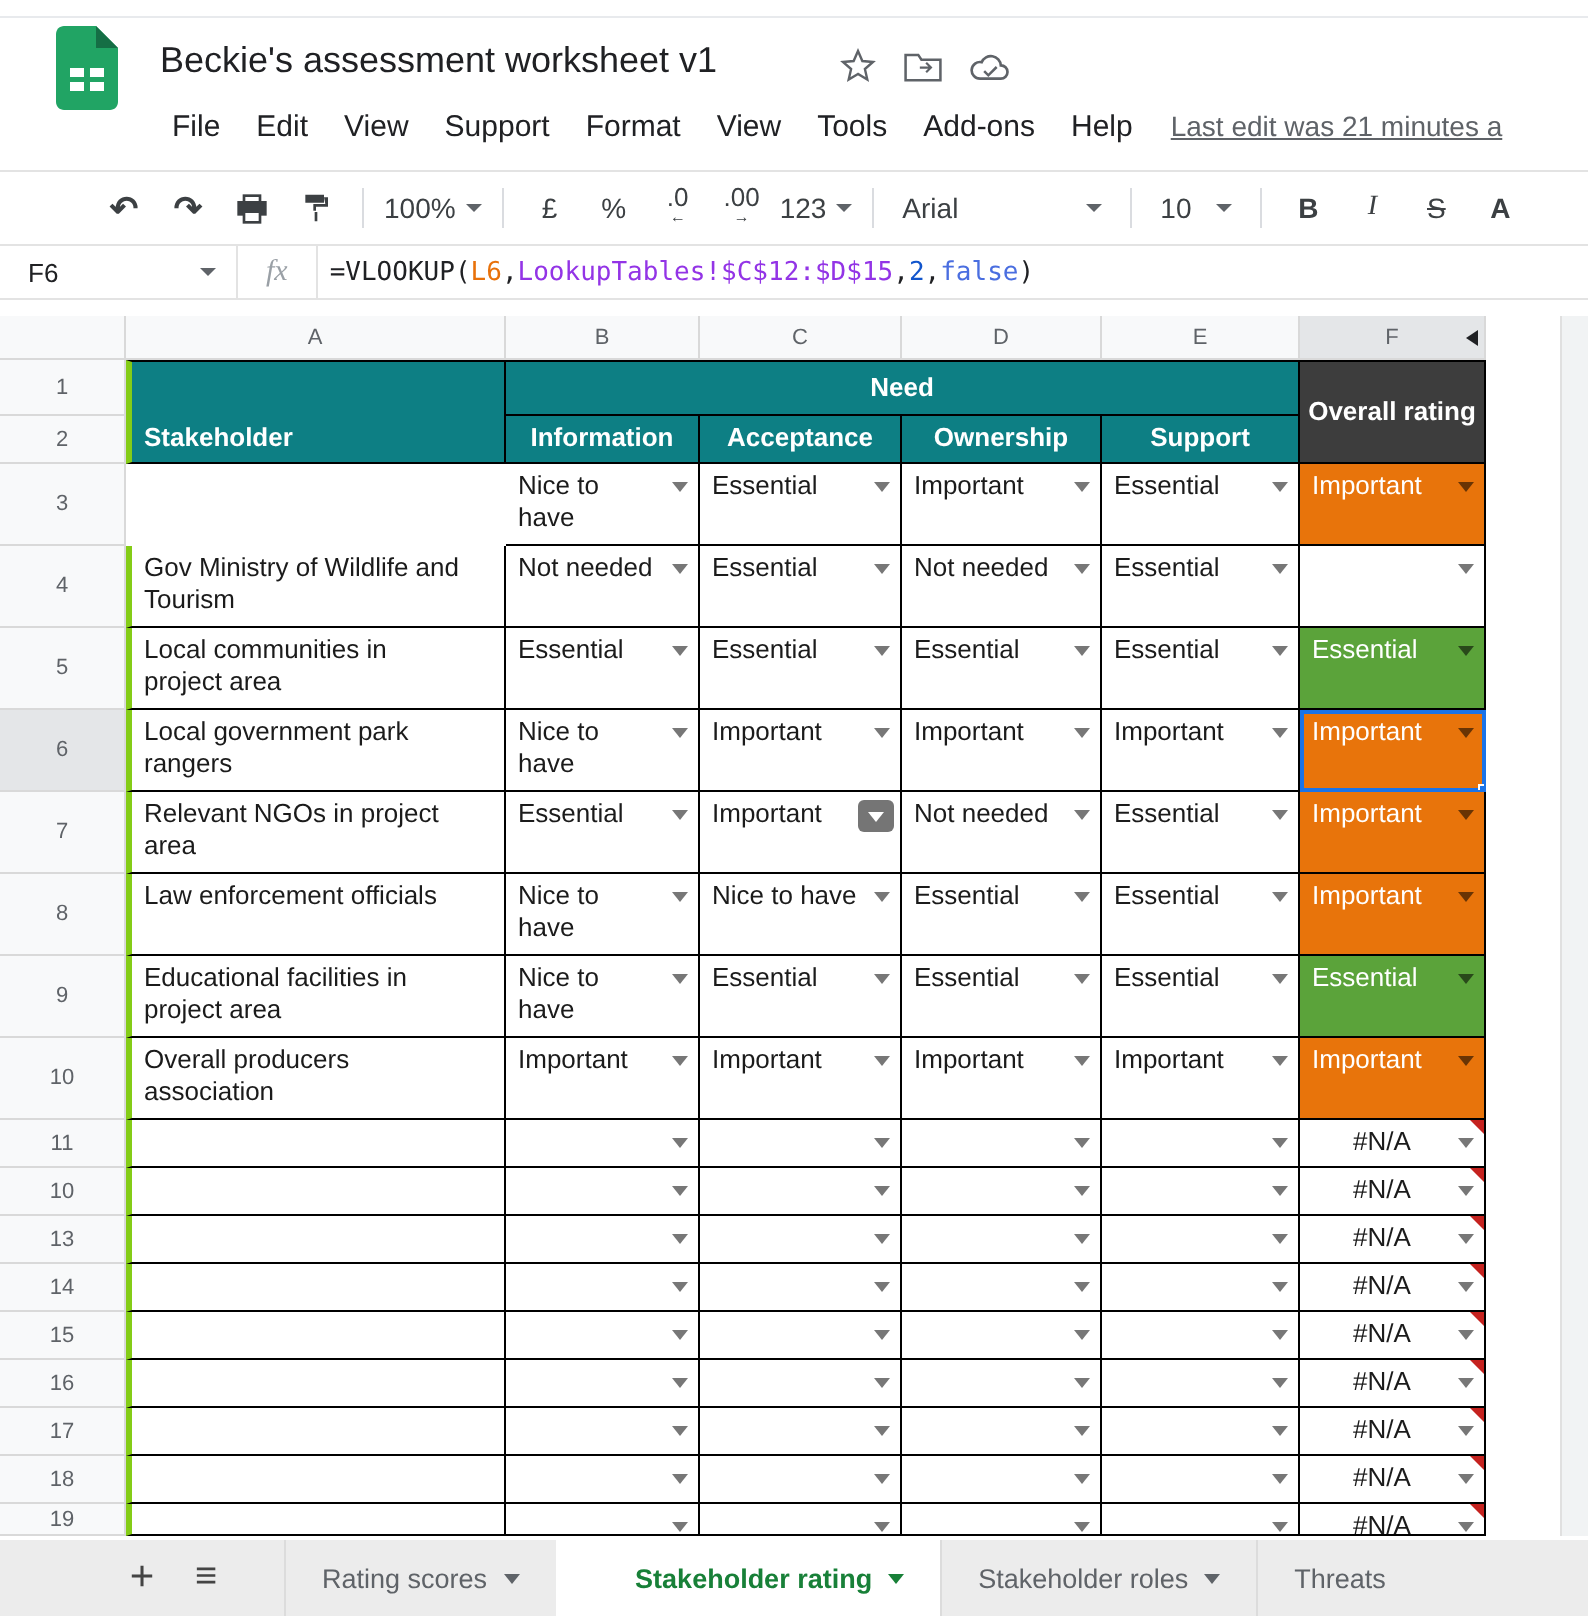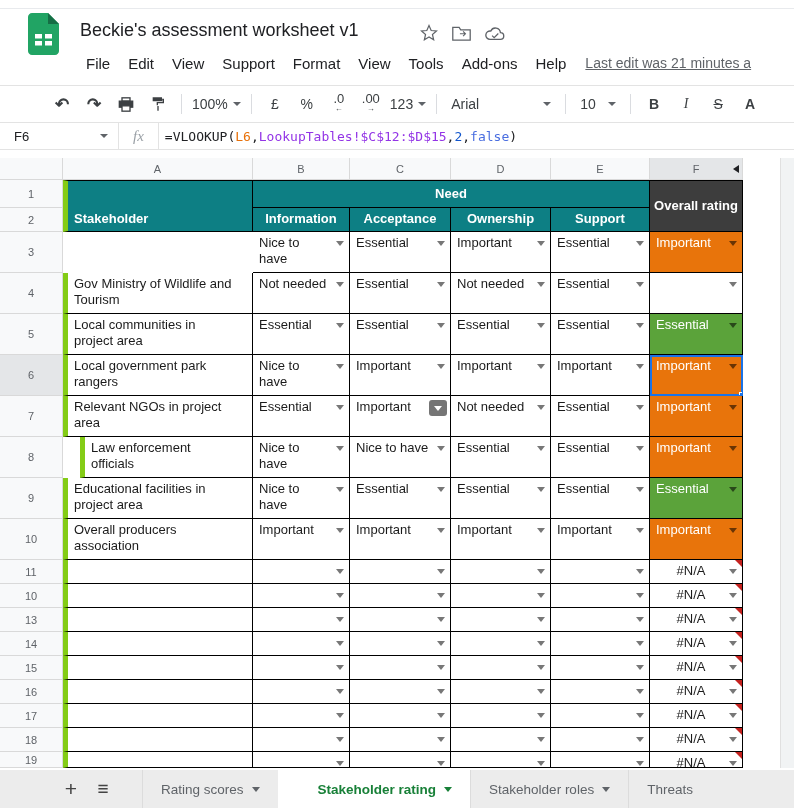--- a/index.html
+++ b/index.html
@@ -61,21 +61,21 @@
   .hdr { background:#f8f9fa; border-right:1px solid #d9d9d9; border-bottom:1px solid #d9d9d9;
          color:#5f6368; font-size:11px; display:flex; align-items:center; justify-content:center;
          position:relative; }
   .hdr.sel { background:#e4e6e8; }
   .hidden-cols-arrow { position:absolute; right:3px; top:50%; margin-top:-4px;
          width:0; height:0; border-top:4px solid transparent; border-bottom:4px solid transparent;
          border-right:6px solid #202124; }
   .cell { background:#fff; border-right:1px solid #000; border-bottom:1px solid #000;
           position:relative; font-size:13px; color:#1b1b1b; padding:3px 20px 3px 6px;
           line-height:1.25; overflow:hidden; }
-  .cell.colA { border-left:5px solid #84cc16; padding-right:16px; }
+  .cell.colA { border-left:3px solid #84cc16; padding-right:16px; }
   .cell.rtop { border-top:1px solid #000; }
   .teal { background:var(--teal); color:#fff; font-weight:bold; }
   .darkhdr { background:var(--dark); color:#fff; font-weight:bold; }
   .c-orange { background:var(--orange); color:#fff; }
   .c-green { background:var(--green); color:#fff; }
   .h-stakeholder { display:flex; align-items:flex-end; padding:4px 6px; font-size:13px; }
   .h-need, .h-sub { display:flex; align-items:center; justify-content:center; padding:2px; font-size:13px; }
   .h-overall { display:flex; align-items:center; justify-content:center; text-align:center;
                padding:2px; font-size:13px; line-height:1.25; }
   .dd { position:absolute; top:9px; right:5px; width:0; height:0;
@@ -296,21 +296,21 @@
         <div class="cell" style="grid-area: 7 / 6;"><span>Important</span><span class="dd"></span></div>
         <div class="cell c-orange sel-cell" style="grid-area: 7 / 7;"><span>Important</span><span class="dd dark"></span><span class="fill-handle"></span></div>
         <div class="cell colA" style="grid-area: 8 / 2;">Relevant NGOs in project area</div>
         <div class="cell" style="grid-area: 8 / 3;"><span>Essential</span><span class="dd"></span></div>
         <div class="cell" style="grid-area: 8 / 4;"><span>Important</span><span class="dd-btn">
             <i></i>
           </span></div>
         <div class="cell" style="grid-area: 8 / 5;"><span>Not needed</span><span class="dd"></span></div>
         <div class="cell" style="grid-area: 8 / 6;"><span>Essential</span><span class="dd"></span></div>
         <div class="cell c-orange" style="grid-area: 8 / 7;"><span>Important</span><span class="dd dark"></span></div>
-        <div class="cell colA" style="grid-area: 9 / 2; margin-left: 17px;">Law enforcement officials</div>
+        <div class="cell colA" style="grid-area: 9 / 2;">Law enforcement officials</div>
         <div class="cell" style="grid-area: 9 / 3;"><span>Nice to have</span><span class="dd"></span></div>
         <div class="cell" style="grid-area: 9 / 4;"><span>Nice to have</span><span class="dd"></span></div>
         <div class="cell" style="grid-area: 9 / 5;"><span>Essential</span><span class="dd"></span></div>
         <div class="cell" style="grid-area: 9 / 6;"><span>Essential</span><span class="dd"></span></div>
         <div class="cell c-orange" style="grid-area: 9 / 7;"><span>Important</span><span class="dd dark"></span></div>
         <div class="cell colA" style="grid-area: 10 / 2;">Educational facilities in project area</div>
         <div class="cell" style="grid-area: 10 / 3;"><span>Nice to have</span><span class="dd"></span></div>
         <div class="cell" style="grid-area: 10 / 4;"><span>Essential</span><span class="dd"></span></div>
         <div class="cell" style="grid-area: 10 / 5;"><span>Essential</span><span class="dd"></span></div>
         <div class="cell" style="grid-area: 10 / 6;"><span>Essential</span><span class="dd"></span></div>

